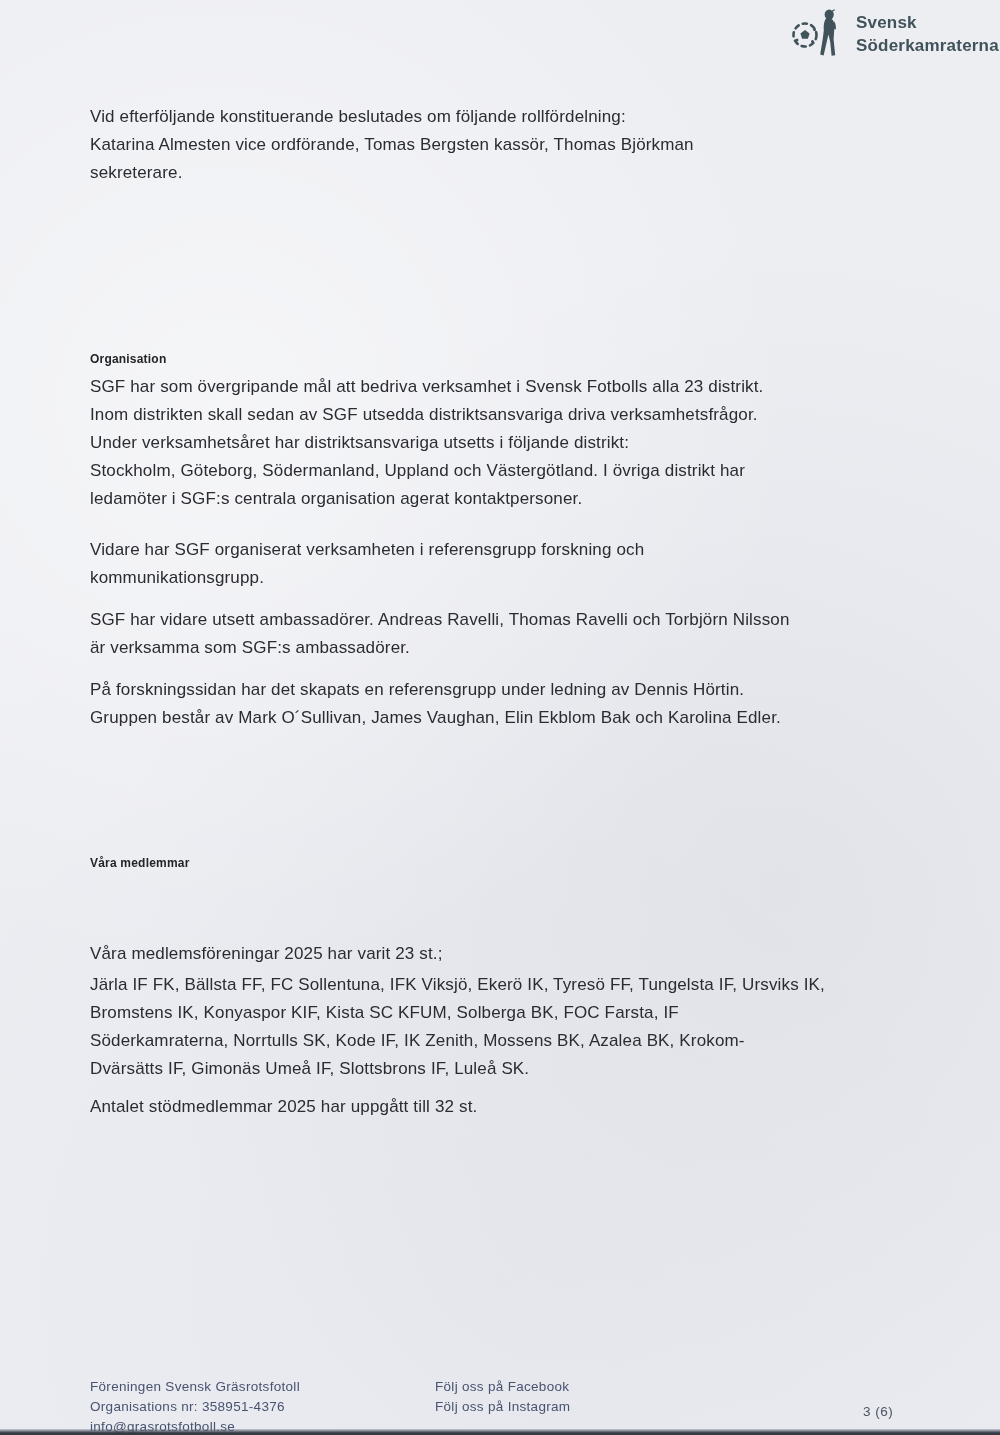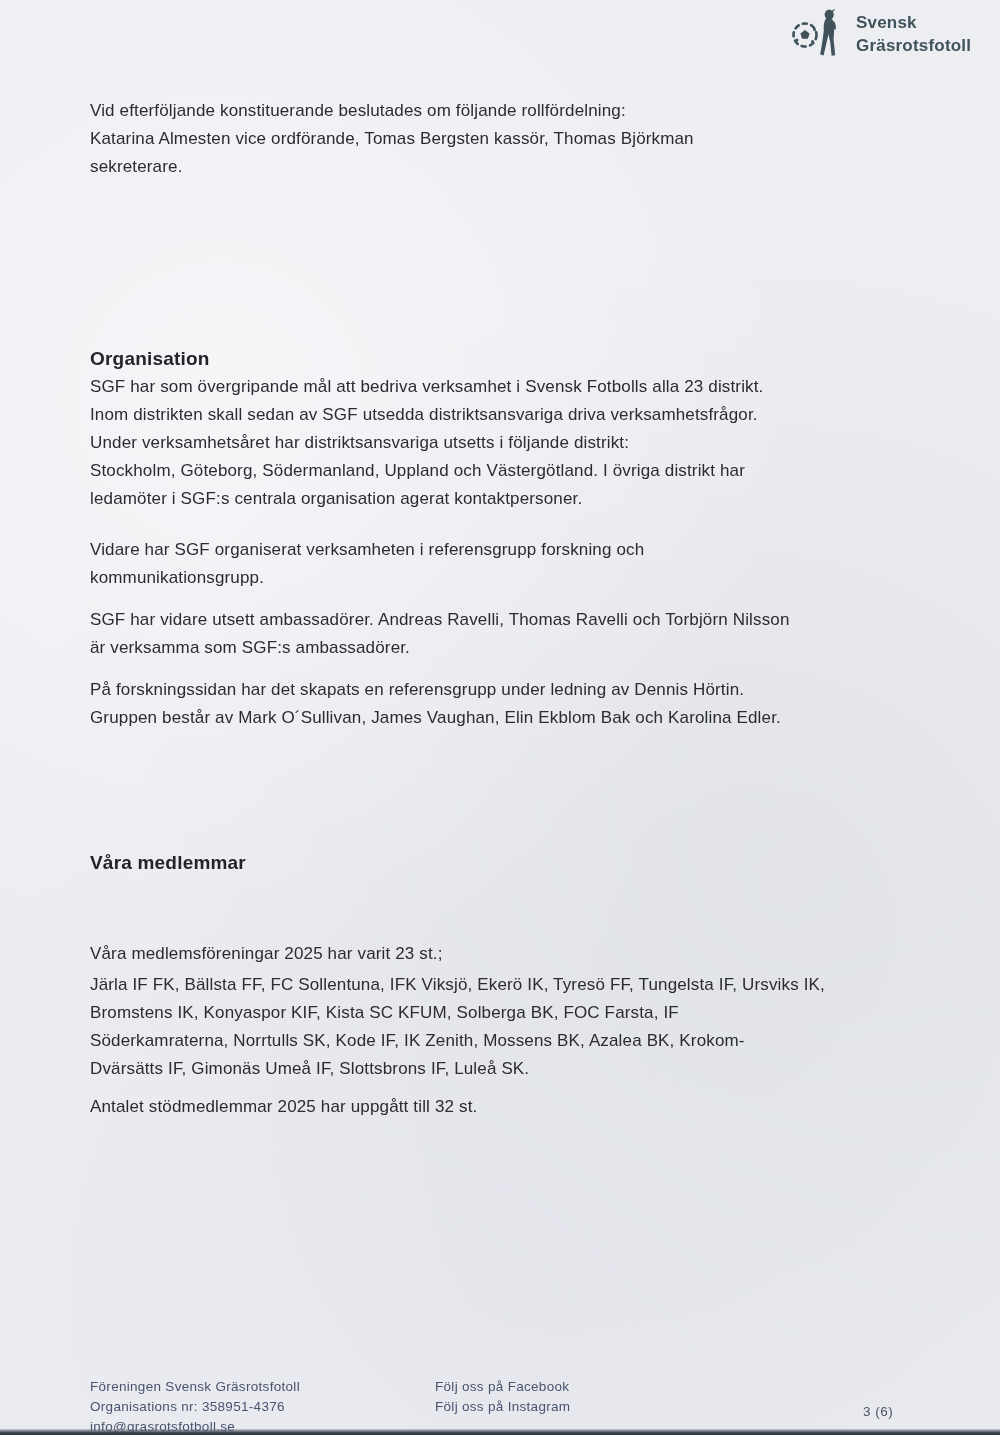--- a/index.html
+++ b/index.html
@@ -16,21 +16,21 @@
     overflow:hidden;
     font-family:"Liberation Sans","DejaVu Sans",sans-serif;
   }
   .body-text {
     position:absolute; left:90px; width:908px;
     font-size:17px; line-height:28px; letter-spacing:.15px;
     color:#2b2c31; white-space:pre-line;
   }
   .heading {
     position:absolute; left:90px;
-    font-size:19px; line-height:28px; font-weight:700;
+    font-size:12px; line-height:28px; font-weight:700;
     letter-spacing:.2px; color:#232428;
   }
   .brand {
     position:absolute; top:7px; left:791px;
     display:flex; align-items:center; gap:7px;
   }
   .brand-mark { width:58px; height:54px; }
   .brand-text {
     font-size:17px; line-height:23px; font-weight:700;
     letter-spacing:.2px; color:#40525a;
@@ -76,25 +76,25 @@
                  L37.4 27.5
                  L39.2 34.8 L40.6 48.8 L44.2 48.2
                  L42.6 32.5 L43.2 23.0
                  C43.8 16.8 42.8 13.4 40.8 12.2
                  C38.8 11.2 36.2 11.2 34.6 12 Z"></path>
         <path d="M42.8 14 C44.6 16 45.2 19.5 44.8 22.5 L42.8 22.0 Z"></path>
       </g>
     </svg>
     <div class="brand-text">
       <div>Svensk</div>
-      <div>Gräsrotsfotoll</div>
+      <div>Söderkamraterna</div>
     </div>
   </div>
 
-  <p class="body-text" style="top:97px">Vid efterföljande konstituerande beslutades om följande rollfördelning:
+  <p class="body-text" style="top:103px">Vid efterföljande konstituerande beslutades om följande rollfördelning:
 Katarina Almesten vice ordförande, Tomas Bergsten kassör, Thomas Björkman
 sekreterare.</p>
 
 
   <h2 class="heading" style="top:345px">Organisation</h2>
 
   <p class="body-text" style="top:373px">SGF har som övergripande mål att bedriva verksamhet i Svensk Fotbolls alla 23 distrikt.
 Inom distrikten skall sedan av SGF utsedda distriktsansvariga driva verksamhetsfrågor.
 Under verksamhetsåret har distriktsansvariga utsetts i följande distrikt:
 Stockholm, Göteborg, Södermanland, Uppland och Västergötland. I övriga distrikt har

